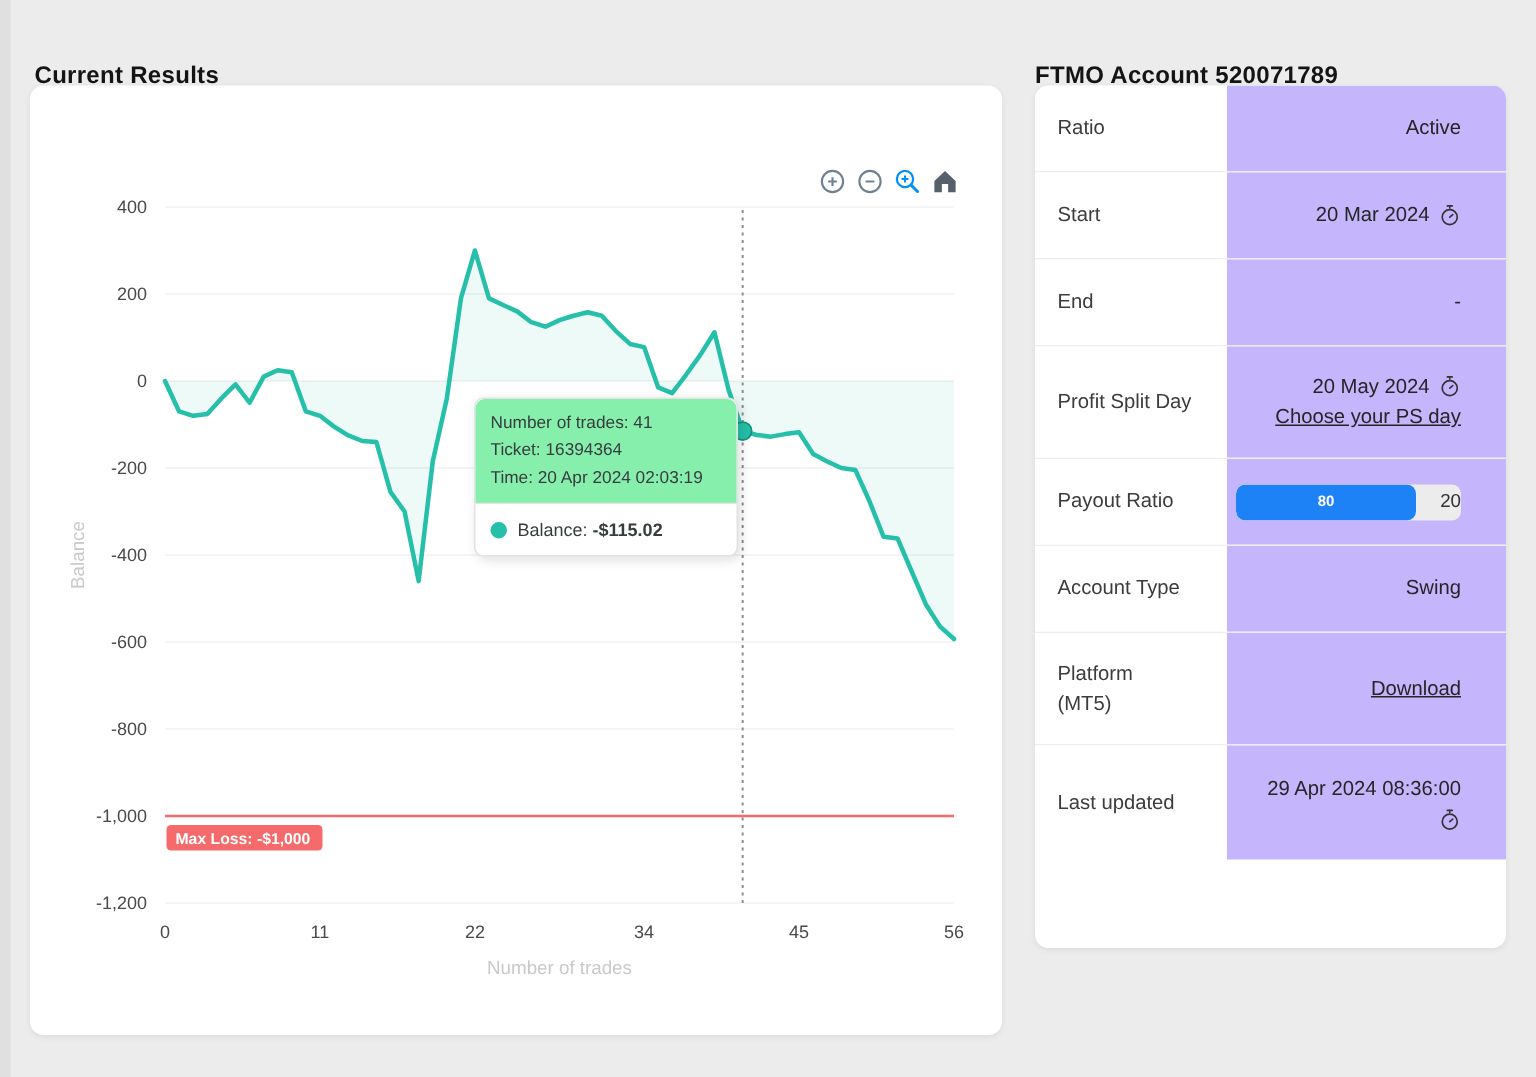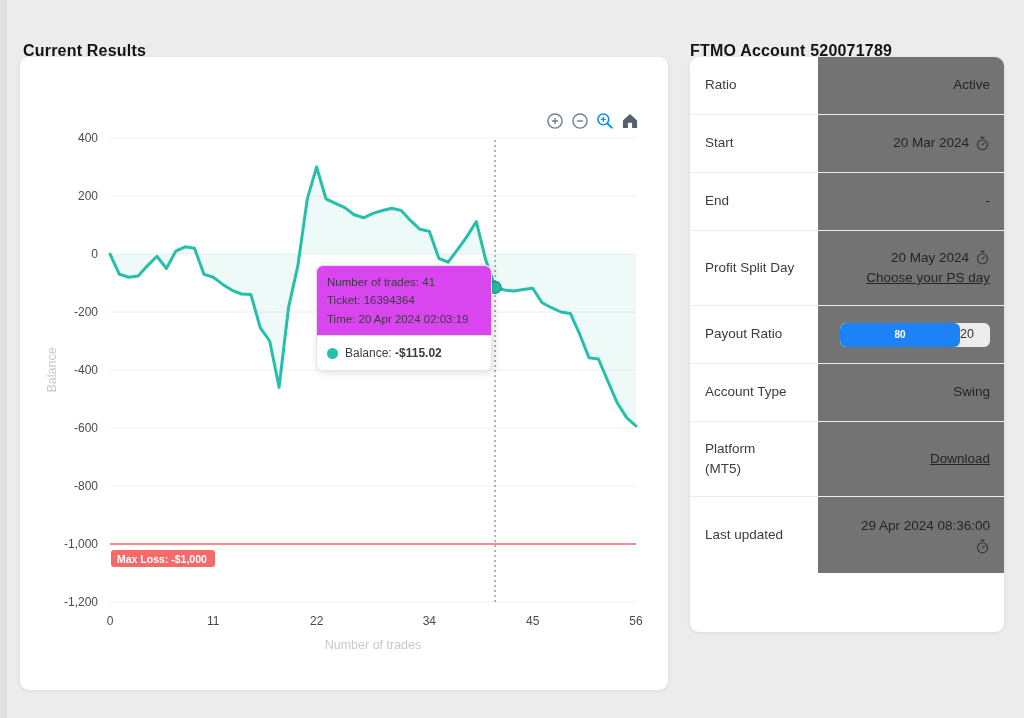--- a/index.html
+++ b/index.html
@@ -32,40 +32,40 @@
   .toolbar .tb-icon { width:20px; height:20px; cursor:pointer; display:block; }
 
   
   .tooltip {
     position:absolute; left:296px; top:208px; width:176px;
     background:#ffffff; border:1px solid #e3e3e3; border-radius:6px;
     box-shadow:2px 2px 8px rgba(0,0,0,0.13);
     font-size:11.5px; color:#373d3f; z-index:5;
   }
   .tooltip-header {
-    background:#d946ef; border-bottom:1px solid #e3e3e3;
+    background:#86efac; border-bottom:1px solid #e3e3e3;
     padding:7px 10px; border-radius:6px 6px 0 0; line-height:1.6;
   }
   .tooltip-header div { white-space:nowrap; }
   .tooltip-body { padding:10px 10px; display:flex; align-items:center; gap:7px; font-size:12px; }
   .tooltip-dot { width:11px; height:11px; border-radius:50%; flex:0 0 11px; }
   .tooltip-body b { font-weight:bold; }
 
   
   .acct-row { display:grid; grid-template-columns:128px 1fr; border-bottom:1px solid #ededed; }
   .acct-row:last-child { border-bottom:none; }
   .cell-label { display:flex; flex-direction:column; justify-content:center; padding-left:15px; font-size:13.5px; color:#3c3c3c; background:#ffffff; line-height:1.5; }
-  .cell-value { background:#737373; display:flex; flex-direction:column; justify-content:center; align-items:flex-end; padding-right:14px; font-size:13.5px; color:#252525; text-align:right; line-height:1.5; }
+  .cell-value { background:#c4b5fd; display:flex; flex-direction:column; justify-content:center; align-items:flex-end; padding-right:30px; font-size:13.5px; color:#252525; text-align:right; line-height:1.5; }
   .val-line { display:flex; align-items:center; gap:6px;margin-left:29px; }
   .link { color:#252525; text-decoration:underline; cursor:pointer; }
   .clock { width:15px; height:15px; display:inline-block; }
 
   .ratio-bar { display:flex; align-items:center; width:150px; height:24px; background:#ececec; border-radius:6px; overflow:hidden; }
   .ratio-left { height:100%; display:flex; align-items:center; justify-content:center; color:#fff; font-weight:bold; font-size:10px; border-radius:6px;text-align:right; }
-  .ratio-right { flex:1; text-align:left; font-size:12.5px; color:#333; }
+  .ratio-right { flex:1; text-align:right; font-size:12.5px; color:#333; }
 
   svg text { font-family:"Liberation Sans", sans-serif; }
 </style>
 </head>
 <body>
 
 <div class="edge-shade"></div>
 
 <div class="panel-title" id="left-title">Current Results</div>
 <div class="panel-title" id="right-title">FTMO Account 520071789</div>

